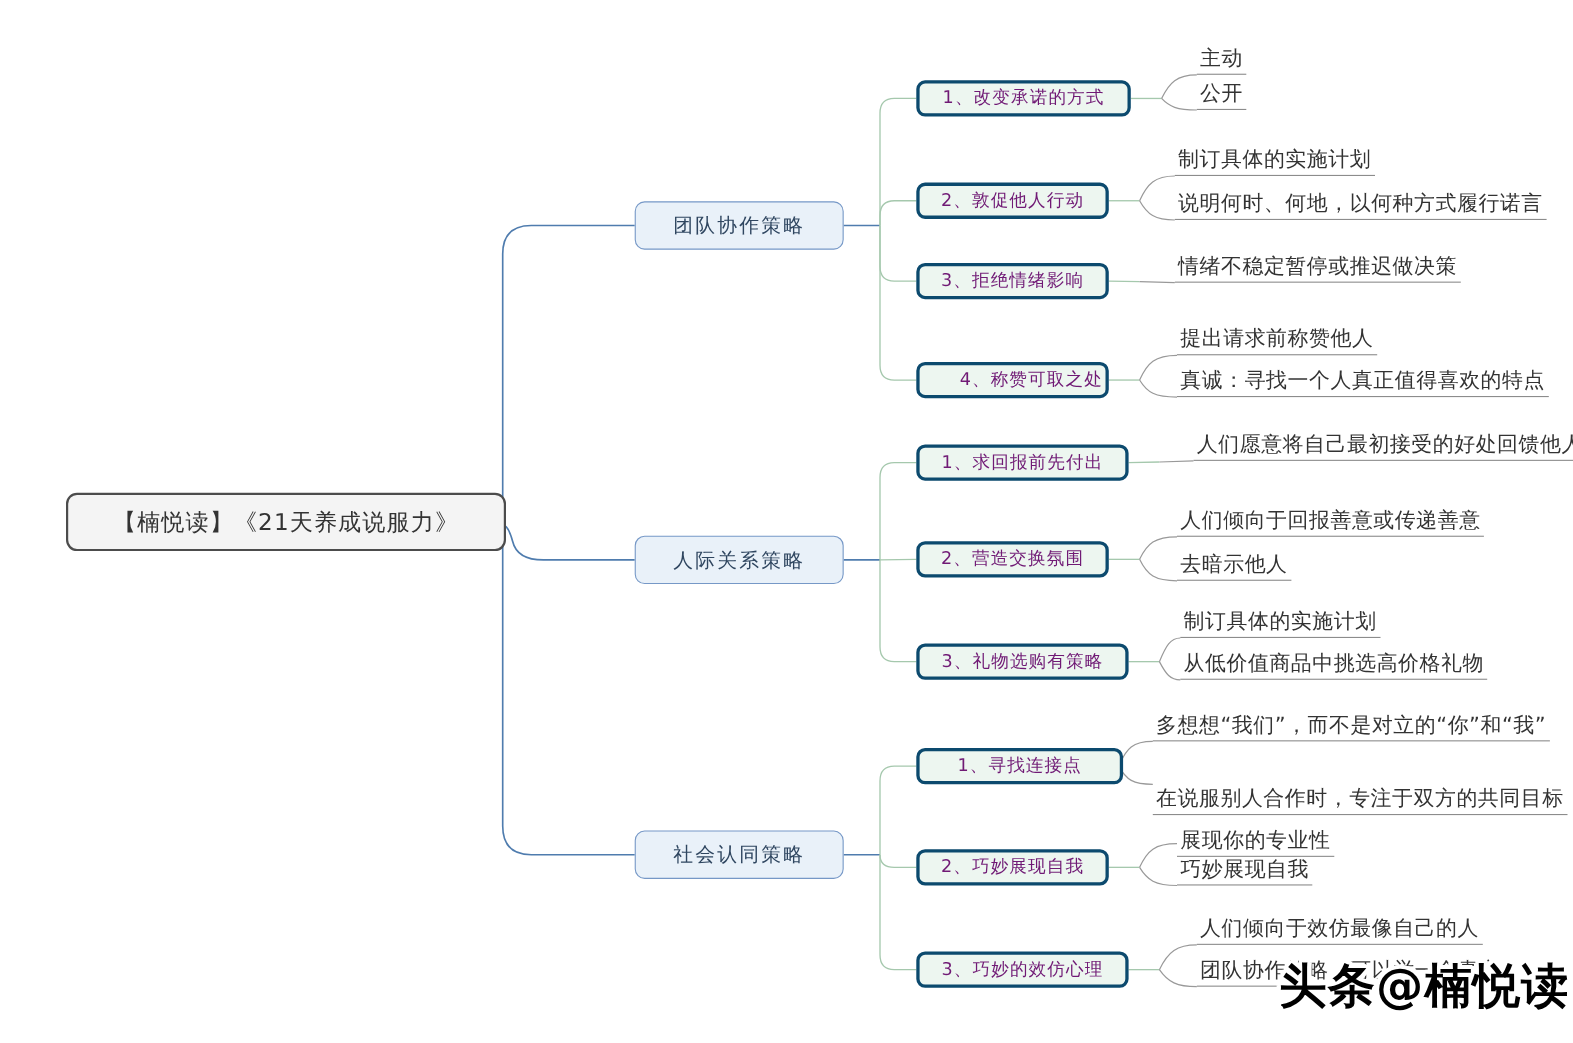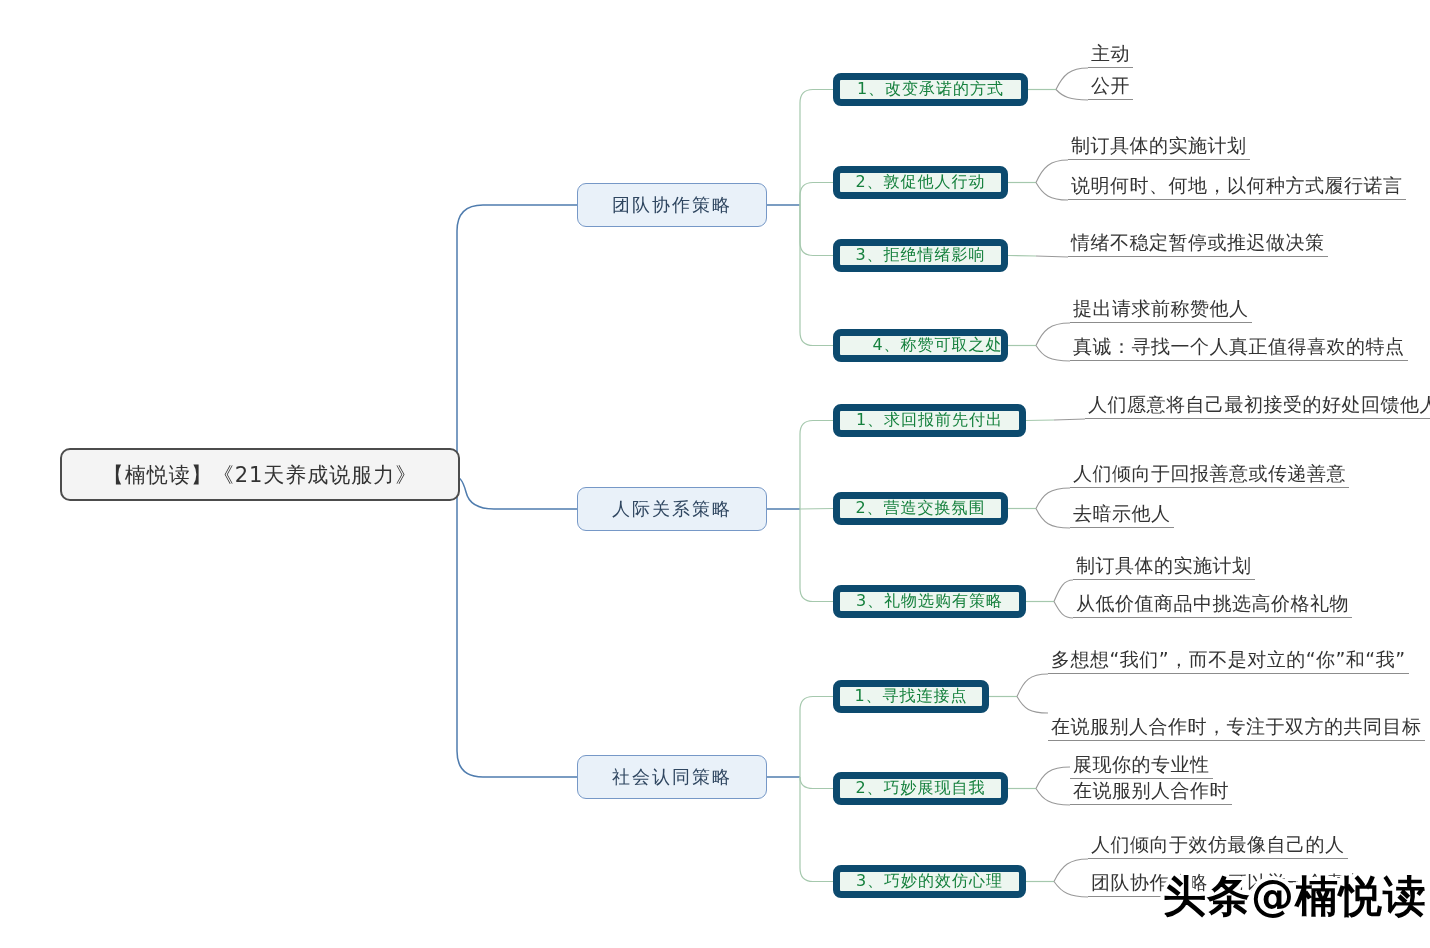--- a/index.html
+++ b/index.html
@@ -17,22 +17,22 @@
     background:#f4f4f4;border:2px solid #4c4c4c;border-radius:10px;
     font-size:21px;color:#333;letter-spacing:1px;
   }
   .node-branch{
     width:190px;height:44px;
     background:#e9f1f9;border:1.5px solid #7698c7;border-radius:9px;
     font-size:18px;color:#2f4660;letter-spacing:2px;
   }
   .node-topic{
     height:33px;
-    background:#edf6f0;border:7px solid #0c4a6e;border-radius:8px;
-    font-size:16px;color:#15803d;letter-spacing:1px;
+    background:#edf6f0;border:3px solid #0c4a6e;border-radius:8px;
+    font-size:16px;color:#701a75;letter-spacing:1px;
   }
   .leaf{
     position:absolute;font-size:19px;color:#333;line-height:19px;
     padding:0 3px 4px 3px;border-bottom:1px solid #8c8c8c;white-space:nowrap;
     letter-spacing:0.5px;
   }
   .watermark{
     position:absolute;left:1163px;top:868px;
     font-size:43px;font-weight:bold;color:#000;letter-spacing:1px;
     text-shadow:
@@ -105,38 +105,38 @@
 
 <div class="node node-topic" style="left:833px;top:73px;width:195px;">1、改变承诺的方式</div>
 <div class="node node-topic" style="left:833px;top:166px;width:175px;">2、敦促他人行动</div>
 <div class="node node-topic" style="left:833px;top:239px;width:175px;">3、拒绝情绪影响</div>
 <div class="node node-topic" style="left:833px;top:329px;width:175px;padding-left:34px;">4、称赞可取之处</div>
 
 <div class="node node-topic" style="left:833px;top:404px;width:193px;">1、求回报前先付出</div>
 <div class="node node-topic" style="left:833px;top:492px;width:175px;">2、营造交换氛围</div>
 <div class="node node-topic" style="left:833px;top:585px;width:193px;">3、礼物选购有策略</div>
 
-<div class="node node-topic" style="left:833px;top:680px;width:156px;">1、寻找连接点</div>
+<div class="node node-topic" style="left:833px;top:680px;width:188px;">1、寻找连接点</div>
 <div class="node node-topic" style="left:833px;top:772px;width:175px;">2、巧妙展现自我</div>
 <div class="node node-topic" style="left:833px;top:865px;width:193px;">3、巧妙的效仿心理</div>
 
 <div class="leaf" style="left:1088px;top:44px;">主动</div>
 <div class="leaf" style="left:1088px;top:76px;">公开</div>
 <div class="leaf" style="left:1068px;top:136px;">制订具体的实施计划</div>
 <div class="leaf" style="left:1068px;top:176px;">说明何时、何地，以何种方式履行诺言</div>
 <div class="leaf" style="left:1068px;top:233px;">情绪不稳定暂停或推迟做决策</div>
 <div class="leaf" style="left:1070px;top:299px;">提出请求前称赞他人</div>
 <div class="leaf" style="left:1070px;top:337px;">真诚：寻找一个人真正值得喜欢的特点</div>
 
 <div class="leaf" style="left:1085px;top:395px;">人们愿意将自己最初接受的好处回馈他人</div>
 <div class="leaf" style="left:1070px;top:464px;">人们倾向于回报善意或传递善意</div>
 <div class="leaf" style="left:1070px;top:504px;">去暗示他人</div>
 <div class="leaf" style="left:1073px;top:556px;">制订具体的实施计划</div>
 <div class="leaf" style="left:1073px;top:594px;">从低价值商品中挑选高价格礼物</div>
 
 <div class="leaf" style="left:1048px;top:650px;">多想想“我们”，而不是对立的“你”和“我”</div>
 <div class="leaf" style="left:1048px;top:717px;">在说服别人合作时，专注于双方的共同目标</div>
 <div class="leaf" style="left:1070px;top:743px;margin-top:12px;">展现你的专业性</div>
-<div class="leaf" style="left:1070px;top:781px;">在说服别人合作时</div>
+<div class="leaf" style="left:1070px;top:781px;">巧妙展现自我</div>
 <div class="leaf" style="left:1088px;top:835px;">人们倾向于效仿最像自己的人</div>
 <div class="leaf" style="left:1088px;top:873px;">团队协作策略，可以举一个事实</div>
 
 <div class="watermark">头条@楠悦读</div>
 
 </body></html>

